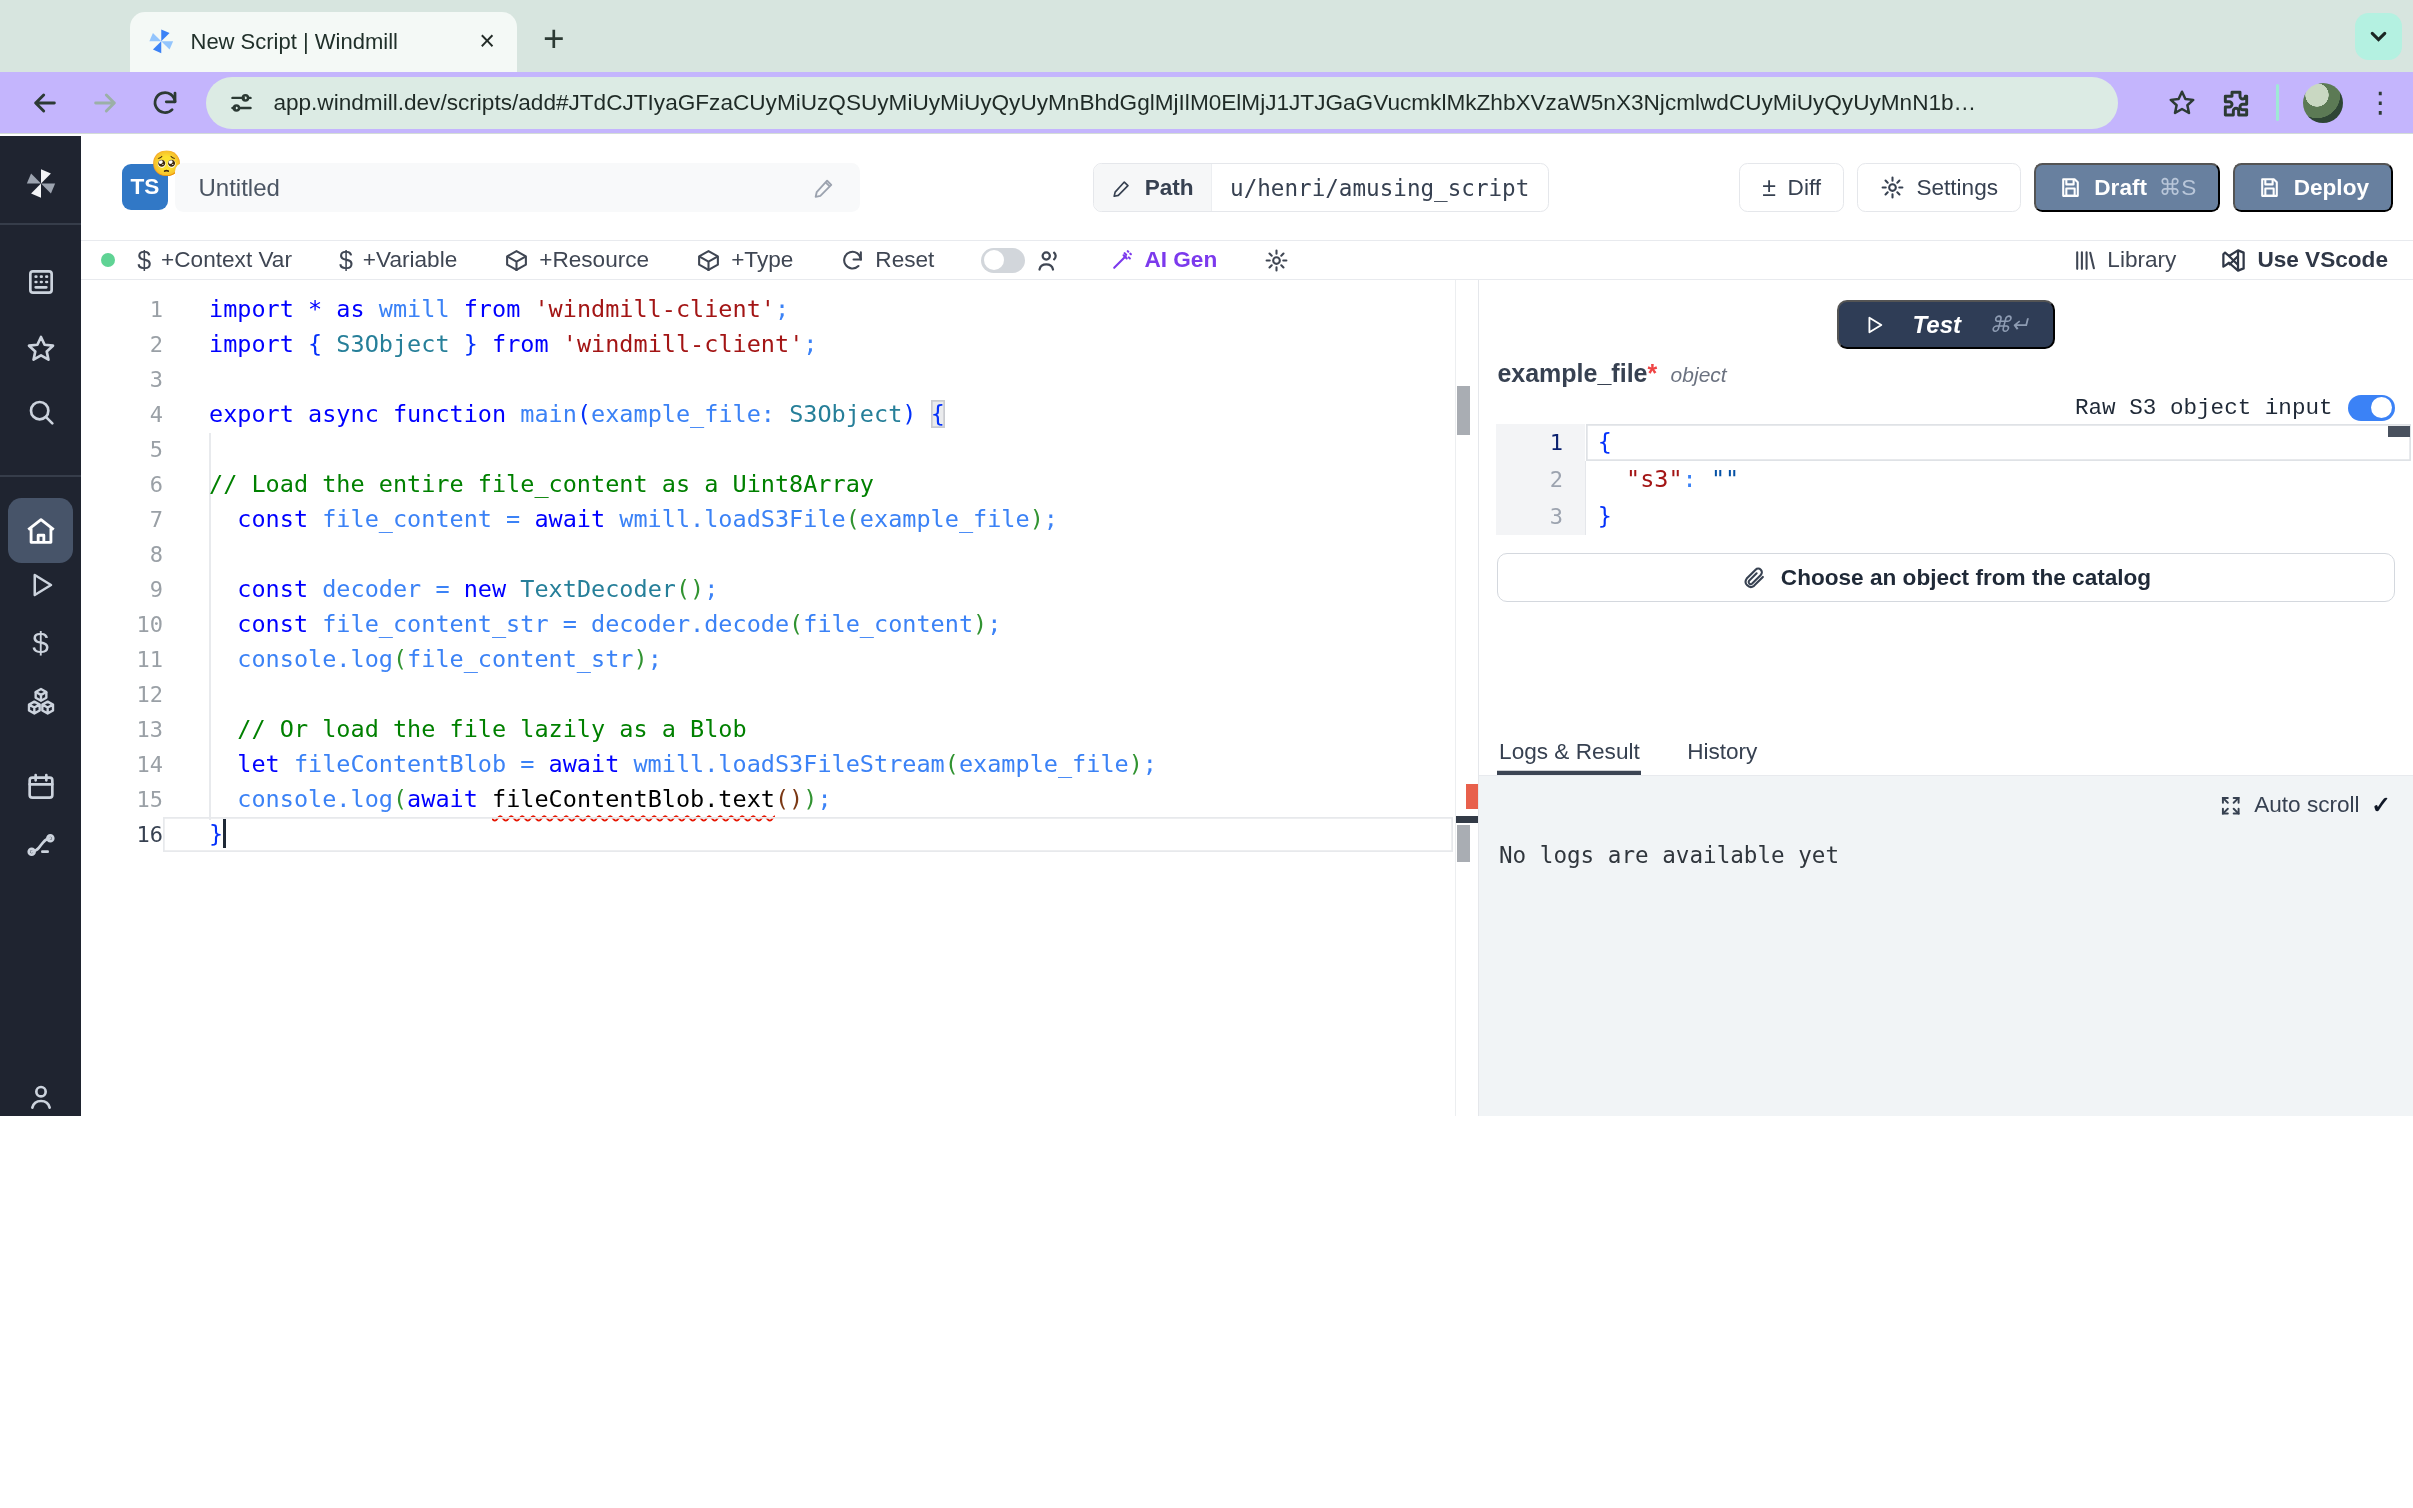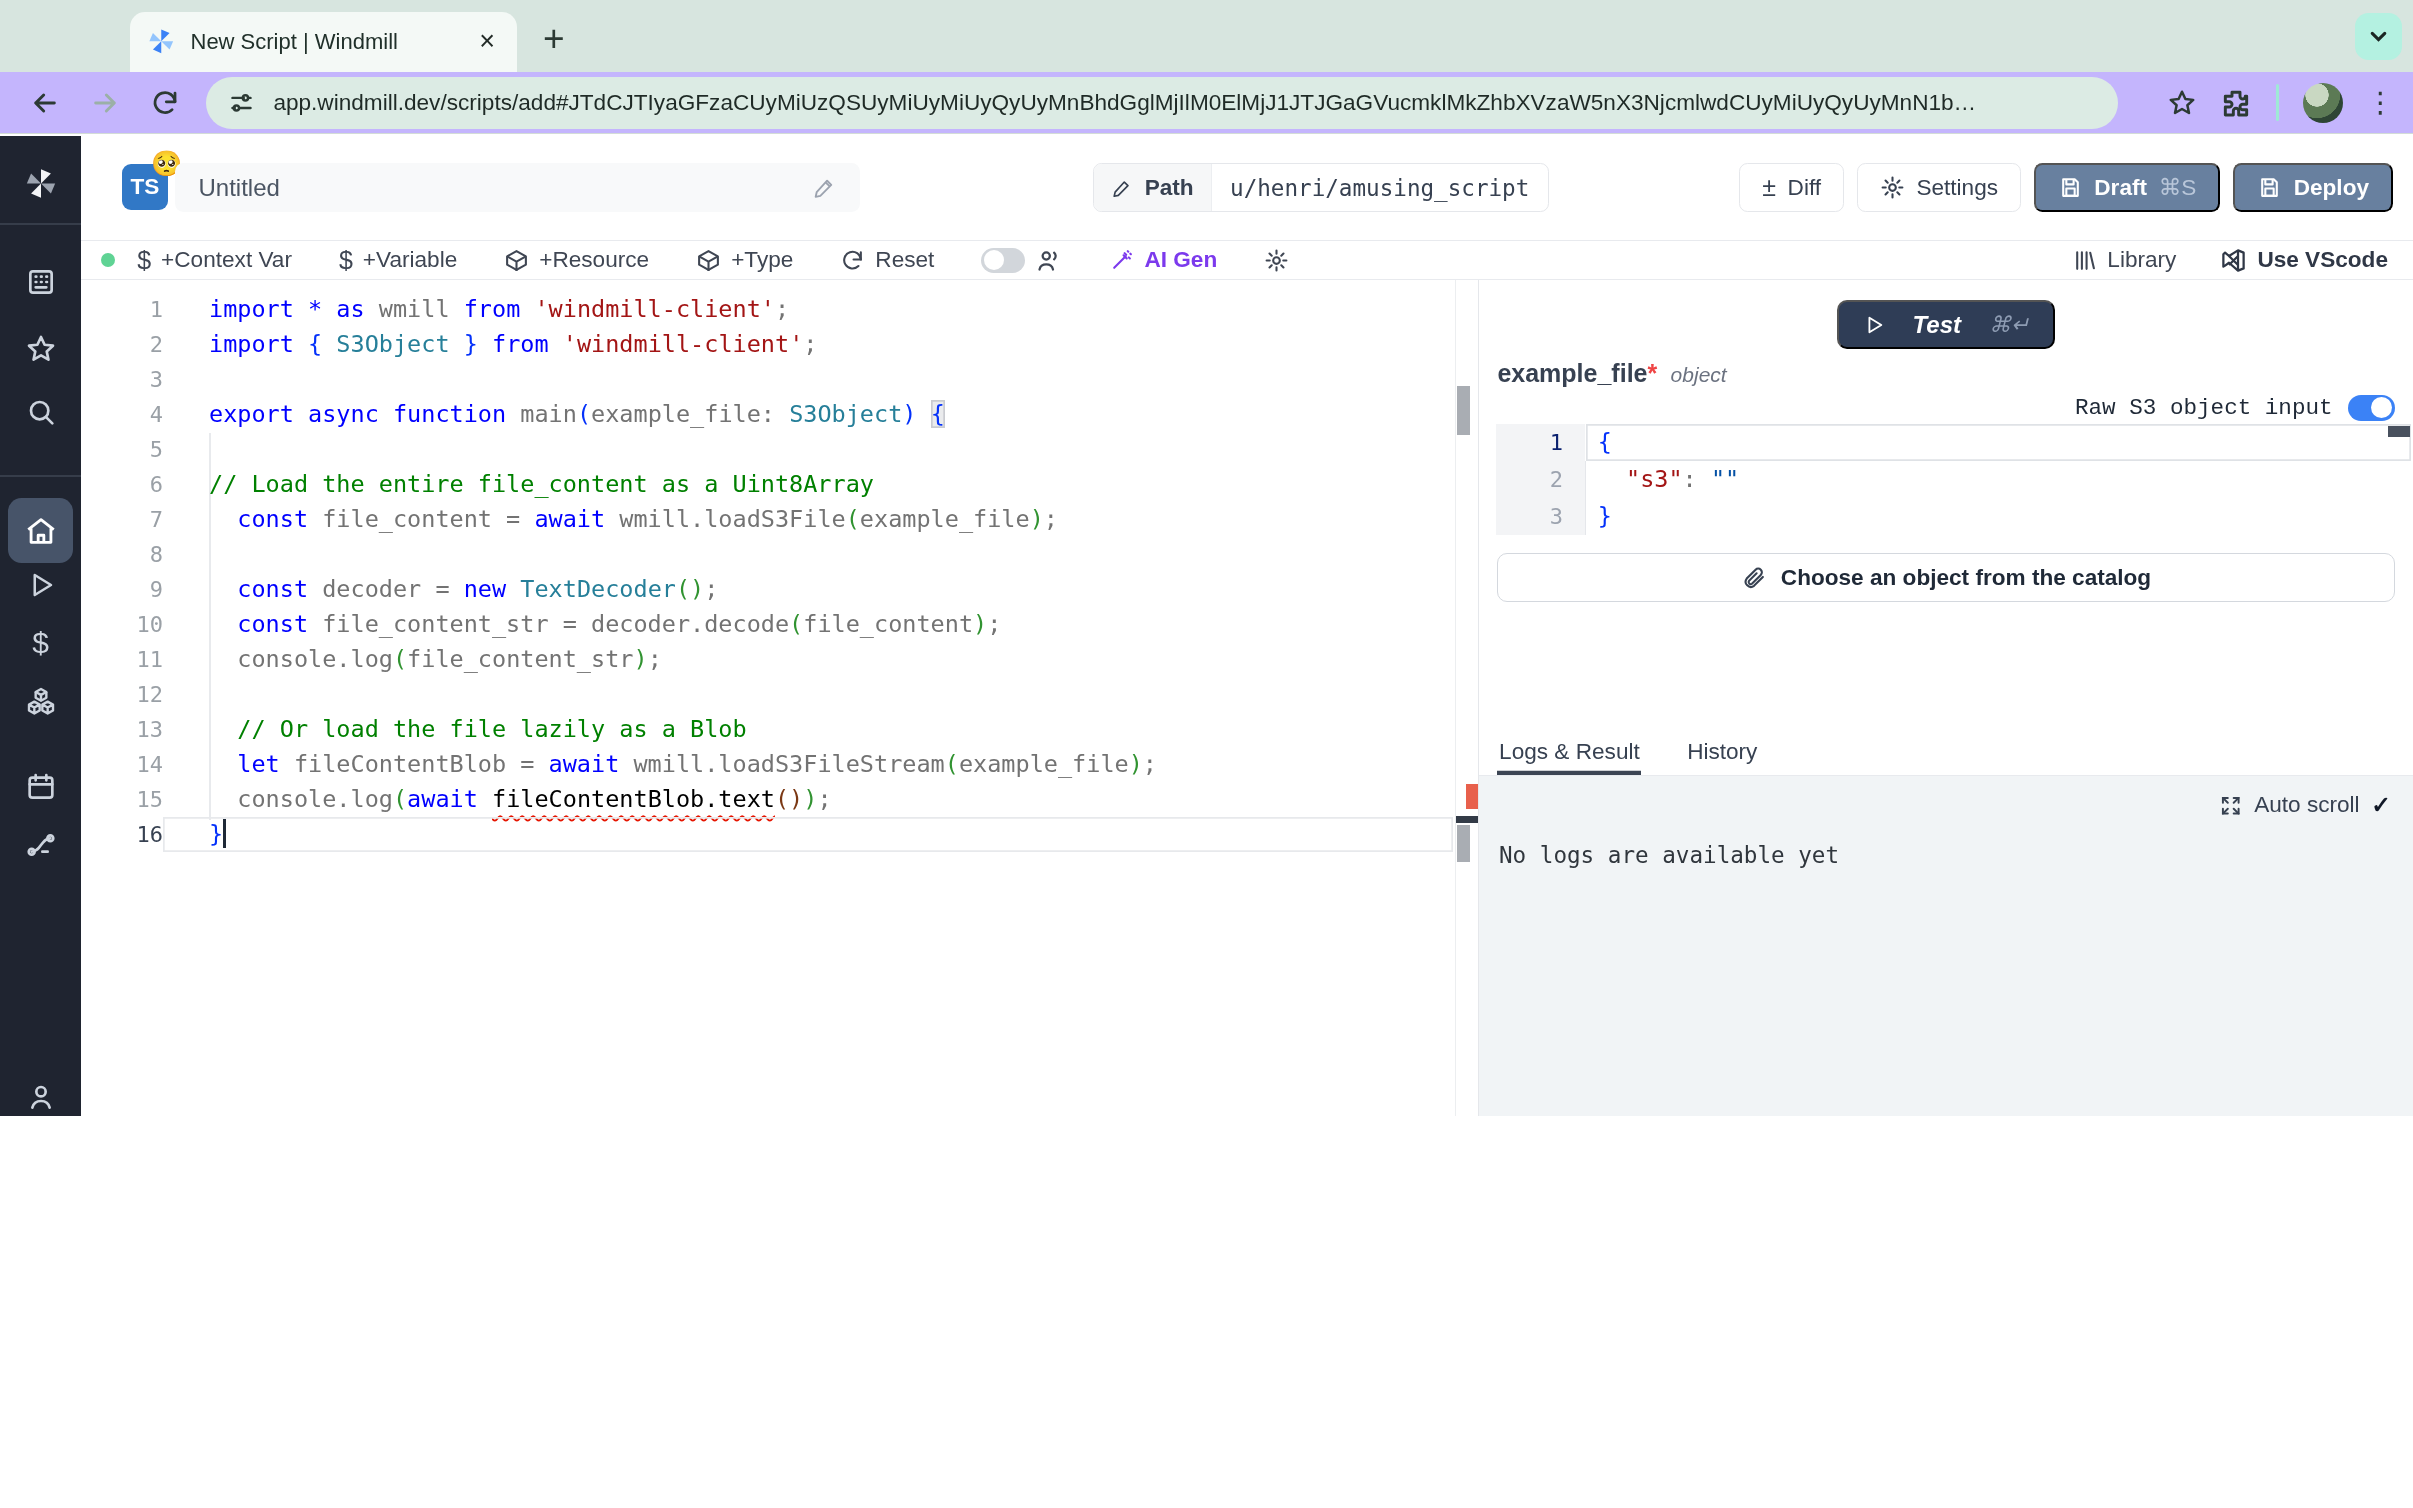--- a/index.html
+++ b/index.html
@@ -86,21 +86,21 @@
 
   
   .kw  { color:var(--c-keyword,#0000ff); }
   .str { color:var(--c-string,#a31515); }
   .com { color:var(--c-comment,#008000); }
   .ty  { color:var(--c-type,#267f99); }
   .b1  { color:var(--c-bracket1,#0431fa); }
   .b2  { color:var(--c-bracket2,#319331); }
   .b3  { color:var(--c-bracket3,#7b3814); }
   .b1m { color:var(--c-bracket1,#0431fa); background:#eaebed; box-shadow:inset 0 0 0 1.7px #c9cbd0; }
-  .pl  { color:#737373;margin-top:36px; }
+  .pl  { color:#3b82f6;margin-top:36px; }
   .err { color:#000; text-decoration:underline wavy var(--c-error,#e51400); text-decoration-thickness:2.1px; text-underline-offset:7.5px; }
   .key { color:var(--c-jsonkey,#a31515); }
   .val { color:var(--c-jsonvalue,#0451a5); }
   .caret { display:inline-block; width:2.5px; height:28.5px; background:#1f2937; vertical-align:-5.9px; }
 
   
   .rpanel { position:relative; width:934px; flex:none; background:#fff; display:flex; flex-direction:column; }
   .test-wrap { margin-top:20px; display:flex; justify-content:center; }
   .test-btn { height:49px; min-width:179px; background:var(--c-test,#2f3d56); border-radius:10px; color:#fff;
               display:flex; align-items:center; justify-content:center; gap:28px; font-size:24px; font-weight:700; padding:0 23.5px;font-style:italic; }

